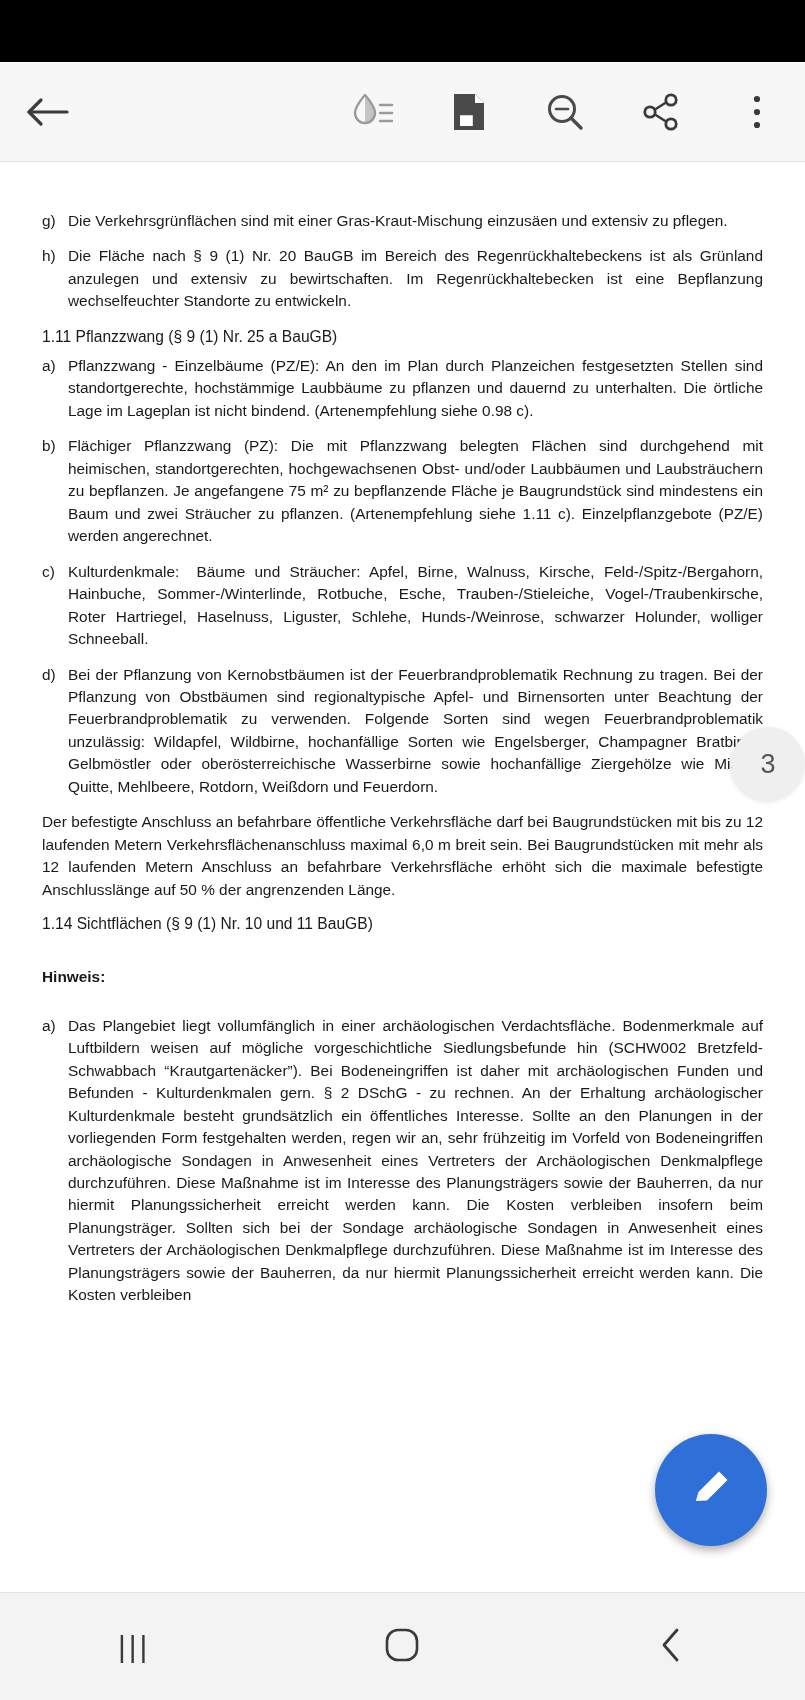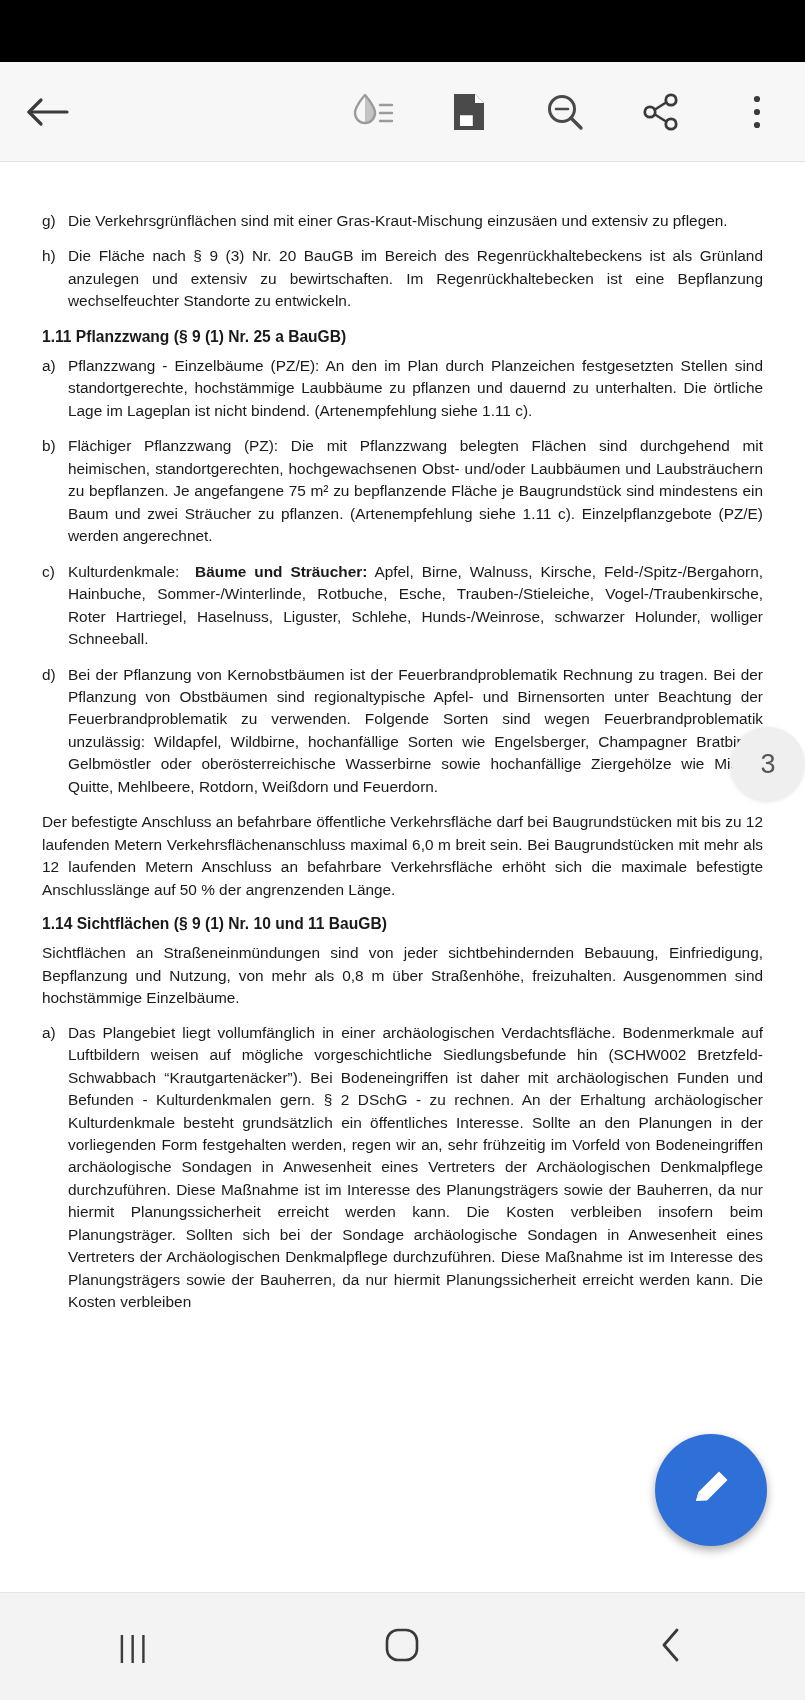--- a/index.html
+++ b/index.html
@@ -67,31 +67,31 @@
 
   .blk { margin-bottom: 13px; display: flex; }
   .blk .mark {
     flex: 0 0 26px;
     text-align: left;
   }
   .blk .body { flex: 1 1 auto; }
 
   h3.sec {
     font-size: 15.6px;
-    font-weight: bold;
+    font-weight: normal;
     margin: 9px 0 6px 0;
     text-align: left;
   }
   p.para { margin-bottom: 12px; }
   .hinweis {
     font-weight: bold;
     margin: 30px 0 26px 0;
     text-align: left;
   }
-  b { font-weight: bold; margin-left: 8px; }
+  b { font-weight: normal; margin-left: 8px; }
 
   
   .page-num {
     position: absolute;
     right: 0;
     top: 565px;
     width: 74px;
     height: 74px;
     border-radius: 50%;
     background: #efefef;
@@ -225,28 +225,28 @@
   <div class="page">
     <div class="doc">
 
       <div class="blk">
         <span class="mark">g)</span>
         <span class="body">Die Verkehrsgrünflächen sind mit einer Gras-Kraut-Mischung einzusäen und extensiv zu pflegen.</span>
       </div>
 
       <div class="blk">
         <span class="mark">h)</span>
-        <span class="body">Die Fläche nach § 9 (3) Nr. 20 BauGB im Bereich des Regenrückhaltebeckens ist als Grünland anzulegen und extensiv zu bewirtschaften. Im Regenrückhaltebecken ist eine Bepflanzung wechselfeuchter Standorte zu entwickeln.</span>
+        <span class="body">Die Fläche nach § 9 (1) Nr. 20 BauGB im Bereich des Regenrückhaltebeckens ist als Grünland anzulegen und extensiv zu bewirtschaften. Im Regenrückhaltebecken ist eine Bepflanzung wechselfeuchter Standorte zu entwickeln.</span>
       </div>
 
       <h3 class="sec">1.11 Pflanzzwang (§ 9 (1) Nr. 25 a BauGB)</h3>
 
       <div class="blk">
         <span class="mark">a)</span>
-        <span class="body">Pflanzzwang - Einzelbäume (PZ/E): An den im Plan durch Planzeichen festgesetzten Stellen sind standortgerechte, hochstämmige Laubbäume zu pflanzen und dauernd zu unterhalten. Die örtliche Lage im Lageplan ist nicht bindend. (Artenempfehlung siehe 1.11 c).</span>
+        <span class="body">Pflanzzwang - Einzelbäume (PZ/E): An den im Plan durch Planzeichen festgesetzten Stellen sind standortgerechte, hochstämmige Laubbäume zu pflanzen und dauernd zu unterhalten. Die örtliche Lage im Lageplan ist nicht bindend. (Artenempfehlung siehe 0.98 c).</span>
       </div>
 
       <div class="blk">
         <span class="mark">b)</span>
         <span class="body">Flächiger Pflanzzwang (PZ): Die mit Pflanzzwang belegten Flächen sind durchgehend mit heimischen, standortgerechten, hochgewachsenen Obst- und/oder Laubbäumen und Laubsträuchern zu bepflanzen. Je angefangene 75 m² zu bepflanzende Fläche je Baugrundstück sind mindestens ein Baum und zwei Sträucher zu pflanzen. (Artenempfehlung siehe 1.11 c). Einzelpflanzgebote (PZ/E) werden angerechnet.</span>
       </div>
 
       <div class="blk">
         <span class="mark">c)</span>
         <span class="body"><span>Kulturdenkmale: </span><b>Bäume und Sträucher:</b><span> Apfel, Birne, Walnuss, Kirsche, Feld-/Spitz-/Bergahorn, Hainbuche, Sommer-/Winterlinde, Rotbuche, Esche, Trauben-/Stieleiche, Vogel-/Traubenkirsche, Roter Hartriegel, Haselnuss, Liguster, Schlehe, Hunds-/Weinrose, schwarzer Holunder, wolliger Schneeball.</span></span>
@@ -254,22 +254,22 @@
 
       <div class="blk">
         <span class="mark">d)</span>
         <span class="body">Bei der Pflanzung von Kernobstbäumen ist der Feuerbrandproblematik Rechnung zu tragen. Bei der Pflanzung von Obstbäumen sind regionaltypische Apfel- und Birnensorten unter Beachtung der Feuerbrandproblematik zu verwenden. Folgende Sorten sind wegen Feuerbrandproblematik unzulässig: Wildapfel, Wildbirne, hochanfällige Sorten wie Engelsberger, Champagner Bratbirne, Gelbmöstler oder oberösterreichische Wasserbirne sowie hochanfällige Ziergehölze wie Mispel, Quitte, Mehlbeere, Rotdorn, Weißdorn und Feuerdorn.</span>
       </div>
 
       <p class="para">Der befestigte Anschluss an befahrbare öffentliche Verkehrsfläche darf bei Baugrundstücken mit bis zu 12 laufenden Metern Verkehrsflächenanschluss maximal 6,0 m breit sein. Bei Baugrundstücken mit mehr als 12 laufenden Metern Anschluss an befahrbare Verkehrsfläche erhöht sich die maximale befestigte Anschlusslänge auf 50 % der angrenzenden Länge.</p>
 
 
       <h3 class="sec">1.14 Sichtflächen (§ 9 (1) Nr. 10 und 11 BauGB)</h3>
-      <p class="para">Sichtflächen an Straßeneinmündungen sind von jeder sichtbehindernden Bebauung, Einfriedigung, Bepflanzung und Nutzung, von mehr als 0,8 m über Straßenhöhe, freizuhalten. Ausgenommen sind hochstämmige Einzelbäume.</p>
-
+
+      <div class="hinweis">Hinweis:</div>
 
       <div class="blk">
         <span class="mark">a)</span>
         <span class="body">Das Plangebiet liegt vollumfänglich in einer archäologischen Verdachtsfläche. Bodenmerkmale auf Luftbildern weisen auf mögliche vorgeschichtliche Siedlungsbefunde hin (SCHW002 Bretzfeld-Schwabbach “Krautgartenäcker”). Bei Bodeneingriffen ist daher mit archäologischen Funden und Befunden - Kulturdenkmalen gern. § 2 DSchG - zu rechnen. An der Erhaltung archäologischer Kulturdenkmale besteht grundsätzlich ein öffentliches Interesse. Sollte an den Planungen in der vorliegenden Form festgehalten werden, regen wir an, sehr frühzeitig im Vorfeld von Bodeneingriffen archäologische Sondagen in Anwesenheit eines Vertreters der Archäologischen Denkmalpflege durchzuführen. Diese Maßnahme ist im Interesse des Planungsträgers sowie der Bauherren, da nur hiermit Planungssicherheit erreicht werden kann.  Die Kosten verbleiben insofern beim Planungsträger. Sollten sich bei der Sondage archäologische Sondagen in Anwesenheit eines Vertreters der Archäologischen Denkmalpflege durchzuführen. Diese Maßnahme ist im Interesse des Planungsträgers sowie der Bauherren, da nur hiermit Planungssicherheit erreicht werden kann.  Die Kosten verbleiben</span>
       </div>
 
     </div>
 
     <div class="page-fade"></div>
 

